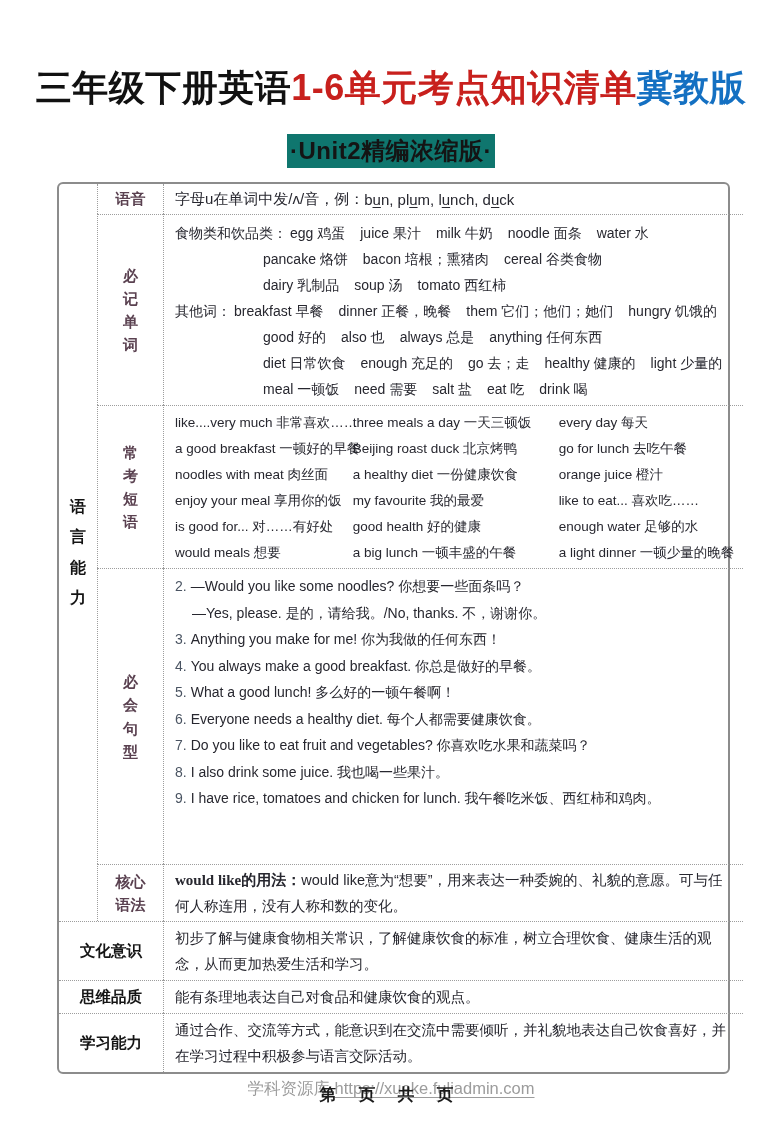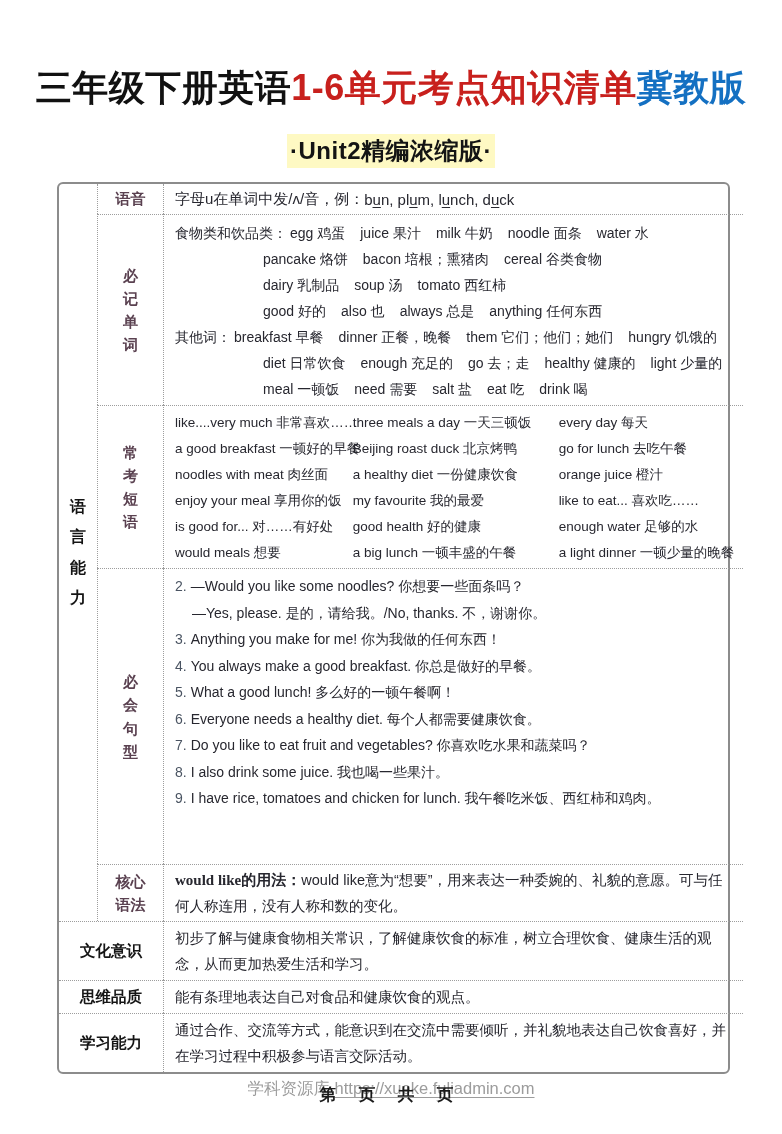--- a/index.html
+++ b/index.html
@@ -5,21 +5,21 @@
   html,body{margin:0;padding:0;background:#ffffff;}
   .page{position:relative;width:782px;height:1134px;background:#fff;overflow:hidden;
         font-family:"Liberation Sans",sans-serif;color:#27272f;}
 
   
   .title{position:absolute;top:64px;left:0;width:100%;text-align:center;
          font-size:36px;font-weight:800;letter-spacing:.5px;color:#111;white-space:nowrap;}
   .t-red{color:#c8201d;}
   .t-blue{color:#1470c2;}
   .subtitle-wrap{position:absolute;top:134px;left:0;width:100%;text-align:center;}
-  .subtitle{display:inline-block;background:#fef9c3;color:#141414;
+  .subtitle{display:inline-block;background:#0f766e;color:#141414;
             font-size:24px;font-weight:700;padding:1px 3px;letter-spacing:.5px;}
 
   
   .sheet{position:absolute;left:57px;top:182px;width:673px;box-sizing:border-box;
          display:grid;grid-template-columns:38px 66px 1fr;
          grid-template-rows:minmax(30px,auto) minmax(190px,auto) minmax(162px,auto)
                             minmax(296px,auto) minmax(54px,auto) minmax(58px,auto)
                             minmax(30px,auto) minmax(54px,auto);
          border:2px solid #8c8c8c;border-radius:6px;background:#fff;}
   .cell{box-sizing:border-box;border-left:1px dotted #9d9d9d;border-top:1px dotted #9d9d9d;}
@@ -103,22 +103,22 @@
     <div class="cell lb lb-vocab">
       <div class="v-label">必
 记
 单
 词</div>
     </div>
     <div class="cell ct-vocab" id="vocab-lines">
         <div class="vline"><span class="vprefix">食物类和饮品类：</span><span class="vitem">egg 鸡蛋</span><span class="vitem">juice 果汁</span><span class="vitem">milk 牛奶</span><span class="vitem">noodle 面条</span><span class="vitem">water 水</span></div>
         <div class="vline indent"><span class="vitem">pancake 烙饼</span><span class="vitem">bacon 培根；熏猪肉</span><span class="vitem">cereal 谷类食物</span></div>
         <div class="vline indent"><span class="vitem">dairy 乳制品</span><span class="vitem">soup 汤</span><span class="vitem">tomato 西红柿</span></div>
+        <div class="vline"><span class="vprefix">其他词：</span><span class="vitem">breakfast 早餐</span><span class="vitem">dinner 正餐，晚餐</span><span class="vitem">them 它们；他们；她们</span><span class="vitem">hungry 饥饿的</span></div>
         <div class="vline indent"><span class="vitem">good 好的</span><span class="vitem">also 也</span><span class="vitem">always 总是</span><span class="vitem">anything 任何东西</span></div>
-        <div class="vline"><span class="vprefix">其他词：</span><span class="vitem">breakfast 早餐</span><span class="vitem">dinner 正餐，晚餐</span><span class="vitem">them 它们；他们；她们</span><span class="vitem">hungry 饥饿的</span></div>
         <div class="vline indent"><span class="vitem">diet 日常饮食</span><span class="vitem">enough 充足的</span><span class="vitem">go 去；走</span><span class="vitem">healthy 健康的</span><span class="vitem">light 少量的</span></div>
         <div class="vline indent"><span class="vitem">meal 一顿饭</span><span class="vitem">need 需要</span><span class="vitem">salt 盐</span><span class="vitem">eat 吃</span><span class="vitem">drink 喝</span></div>
       </div>
 
     <div class="cell lb lb-phrases">
       <div class="v-label">常
 考
 短
 语</div>
     </div>

